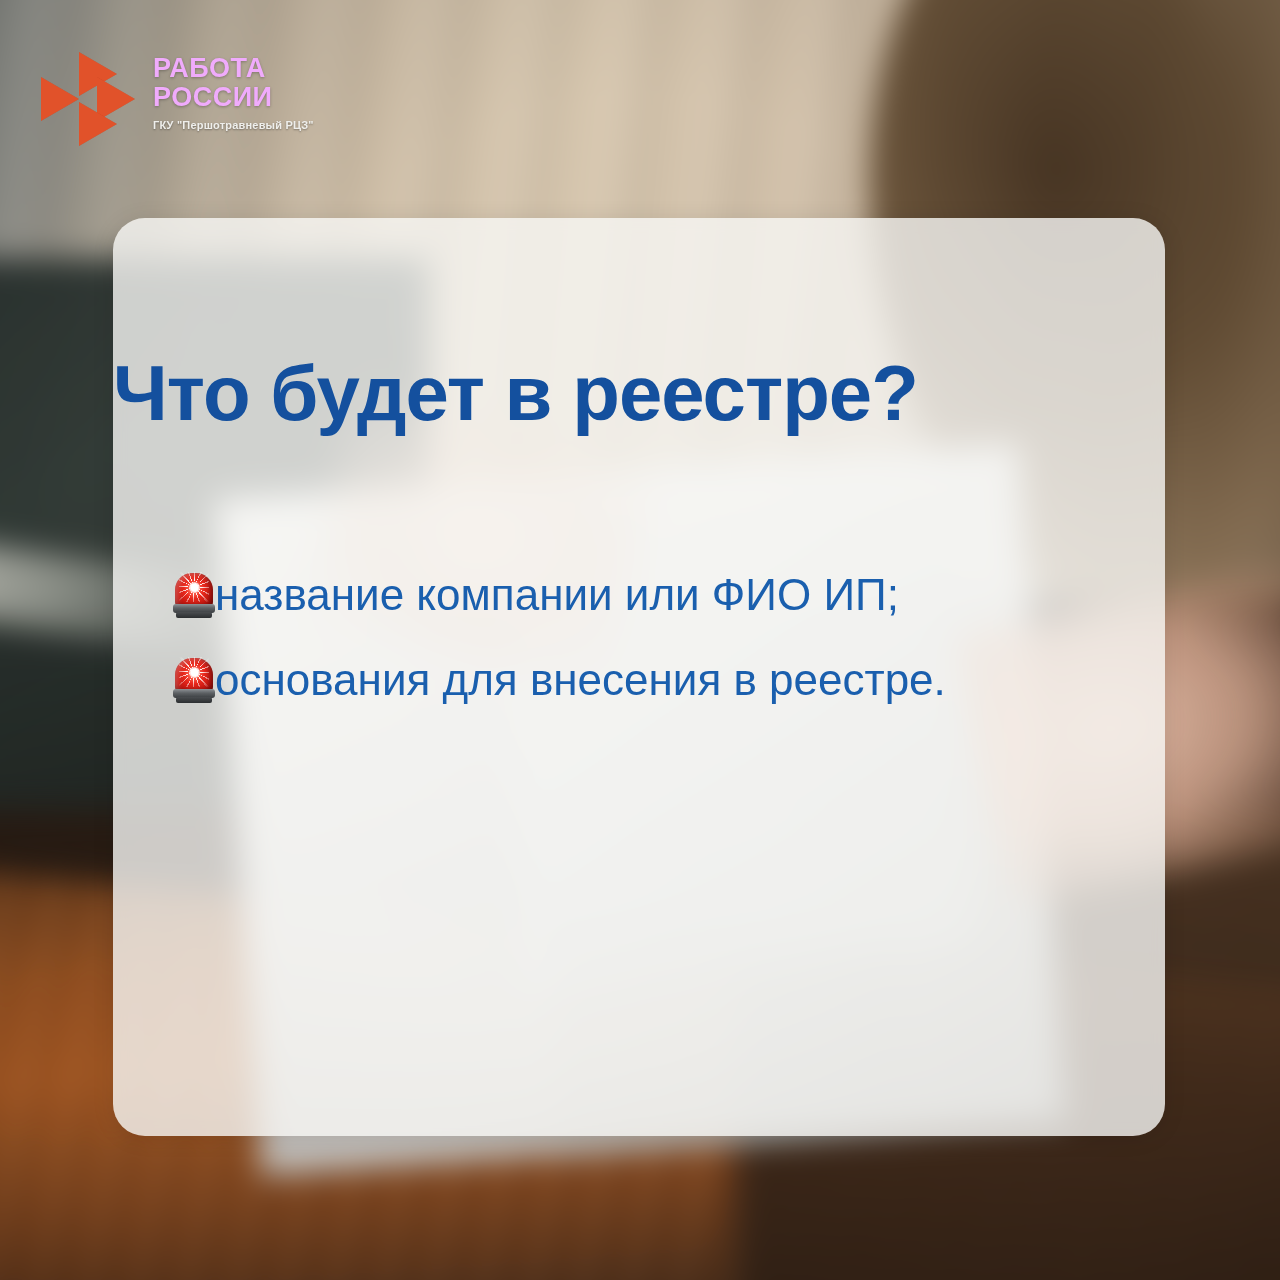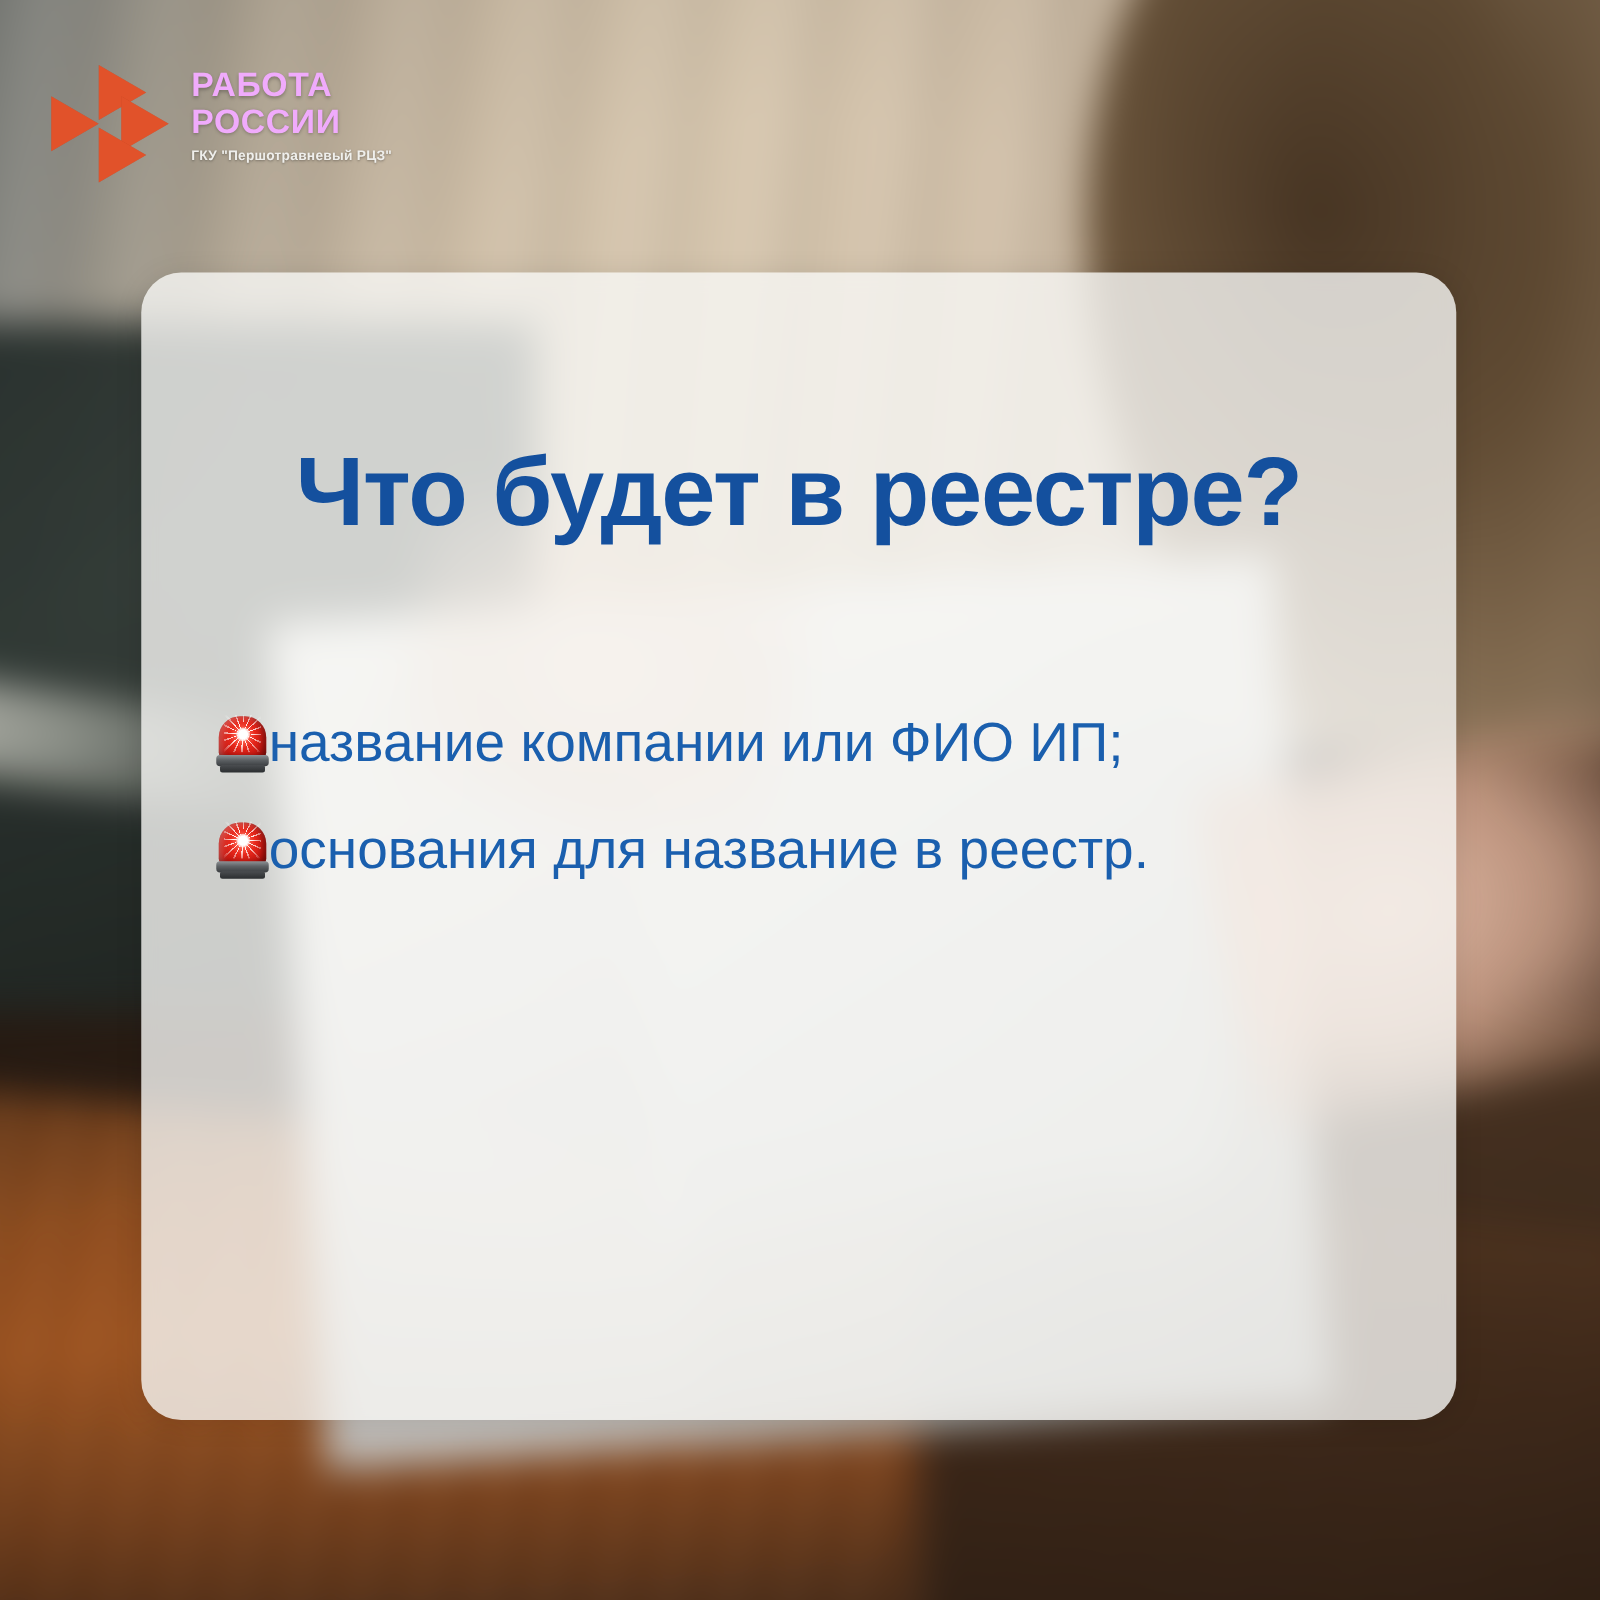--- a/index.html
+++ b/index.html
@@ -231,21 +231,20 @@
     backdrop-filter:blur(7px);
     -webkit-backdrop-filter:blur(7px);
     box-shadow:0 2px 22px rgba(0,0,0,.10);
     z-index:5;
     overflow:hidden;
   }
 
   .card-title{
     position:absolute;
     left:0;right:0;top:84px;
-    text-align:center;
     font-size:78px;
     font-weight:bold;
     color:#14509E;
     letter-spacing:-1px;
     line-height:1;
     white-space:nowrap;
   }
 
   .bullet-list{
     position:absolute;
@@ -385,19 +384,19 @@
 
 
       <li class="bullet-item">
         <span class="siren">
           <span class="siren-dome"></span>
           <span class="siren-star"></span>
           <span class="siren-core"></span>
           <span class="siren-base"></span>
           <span class="siren-foot"></span>
         </span>
-        <span class="bullet-text">основания для название в реестр.</span>
+        <span class="bullet-text">основания для внесения в реестре.</span>
       </li>
 
     </ul>
   </div>
 
 </div>
 
 </body></html>

